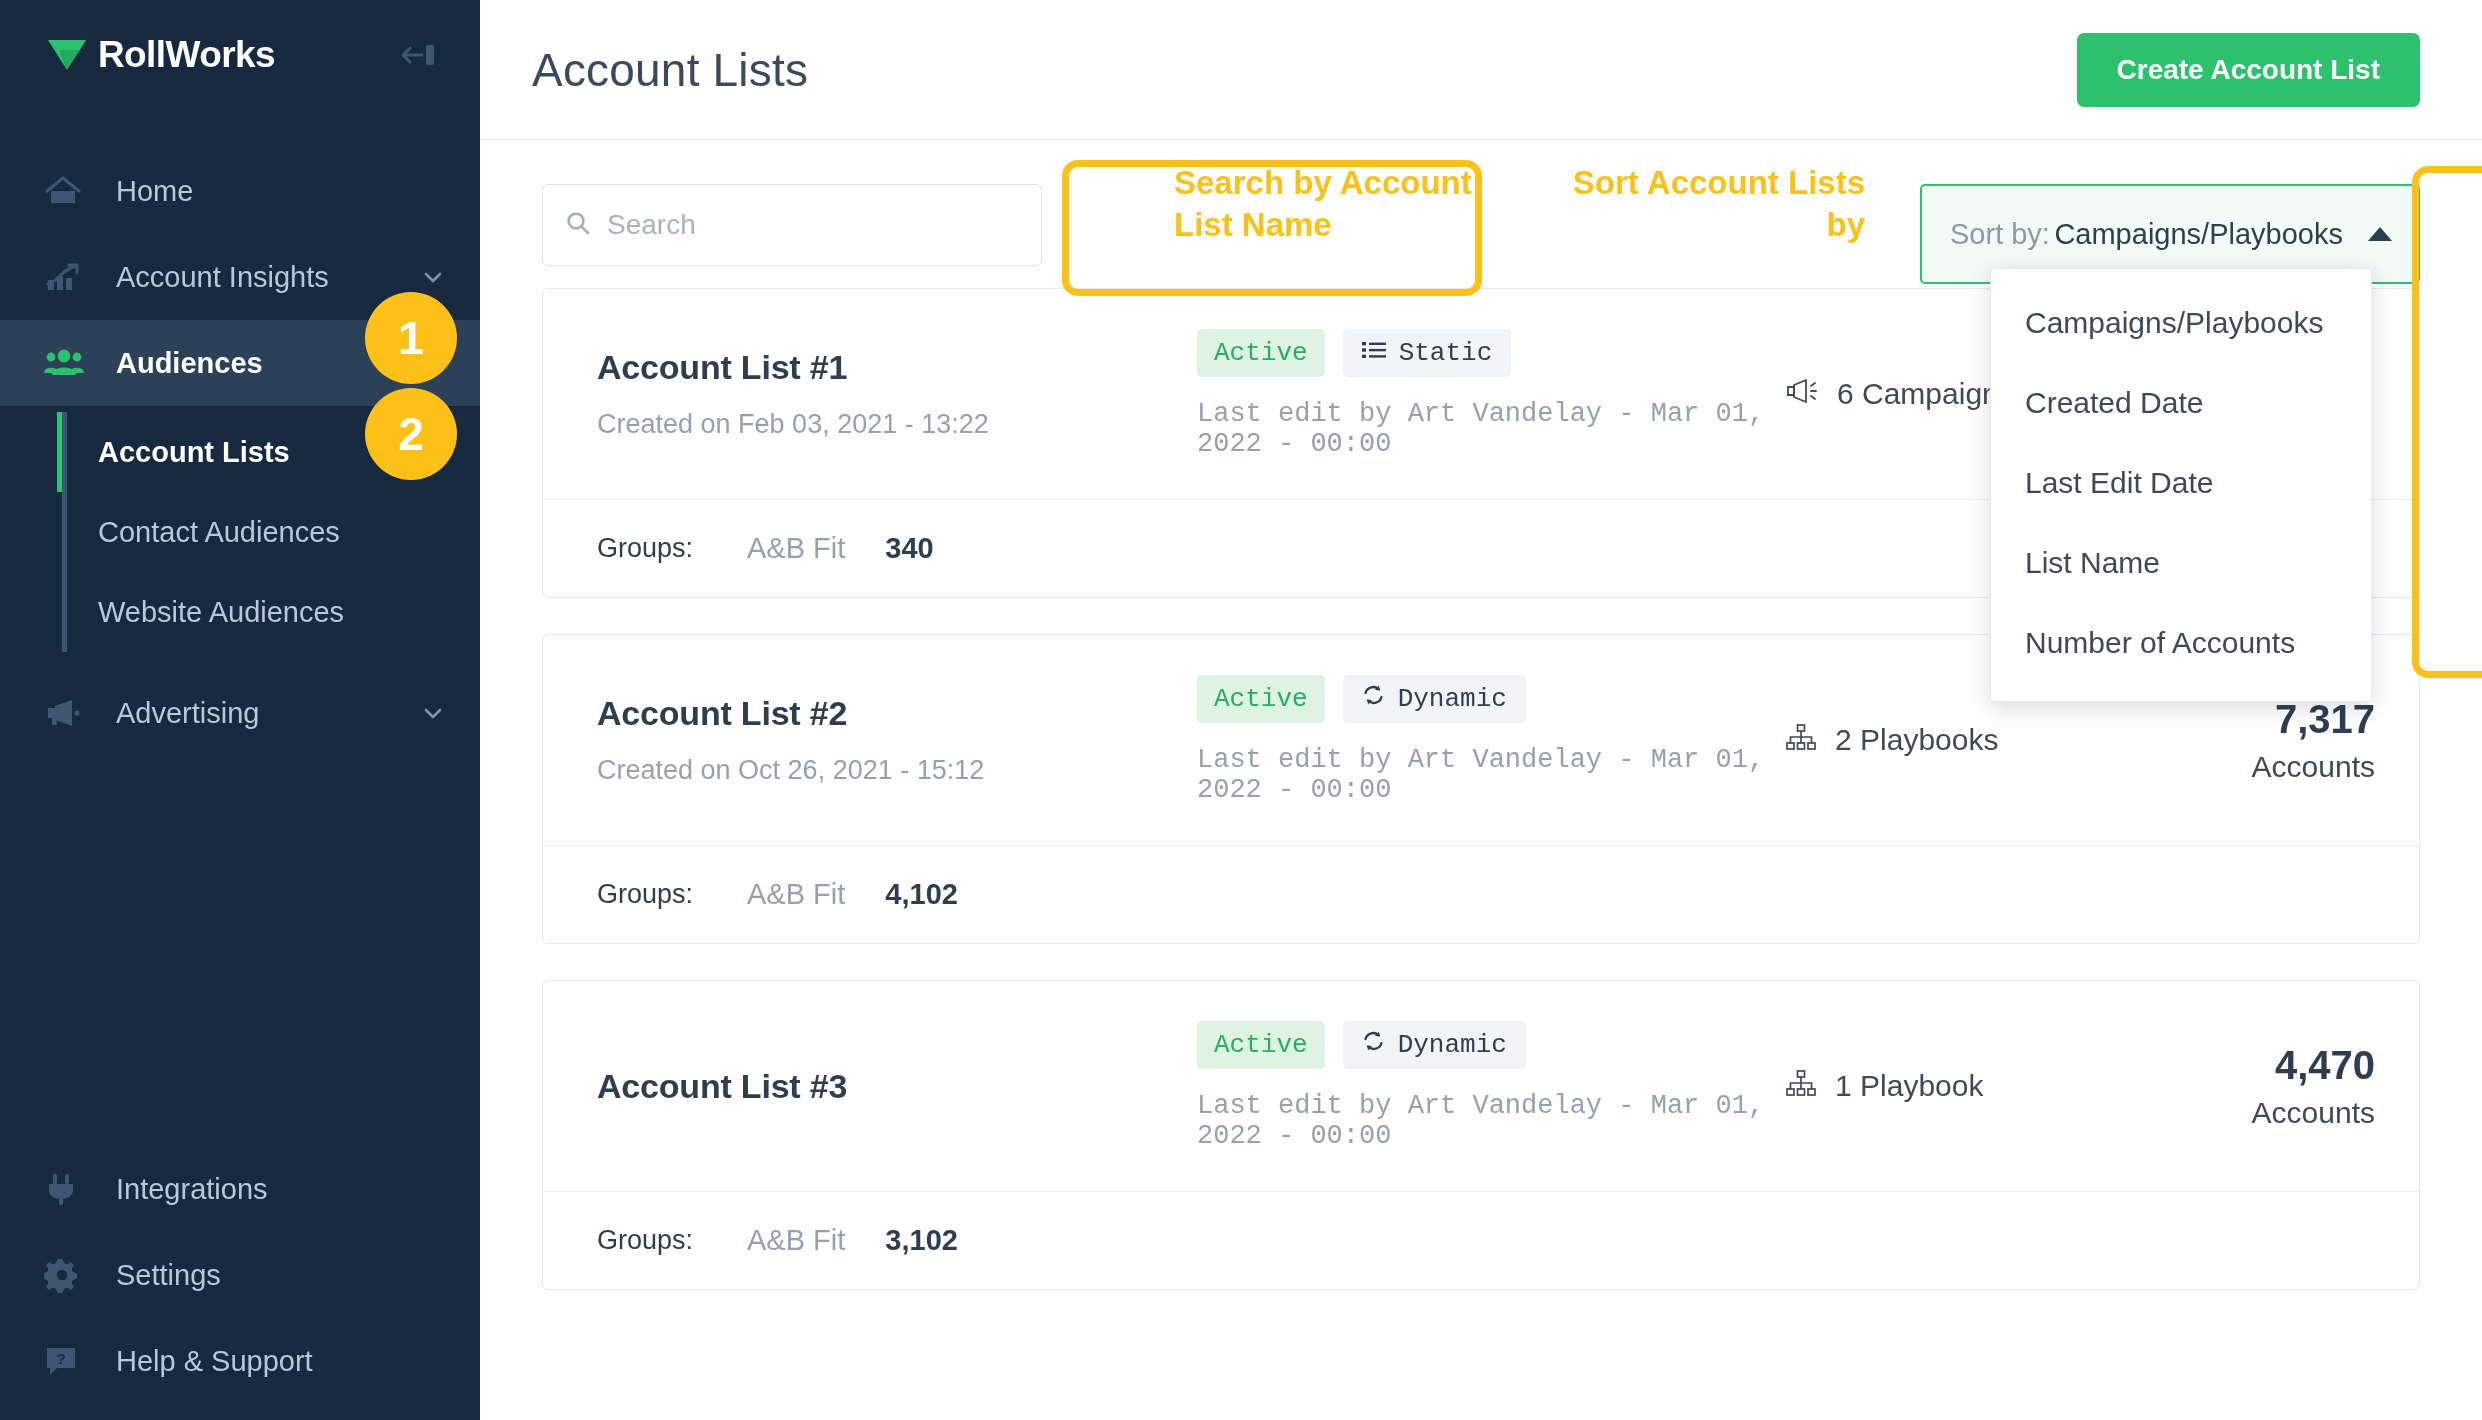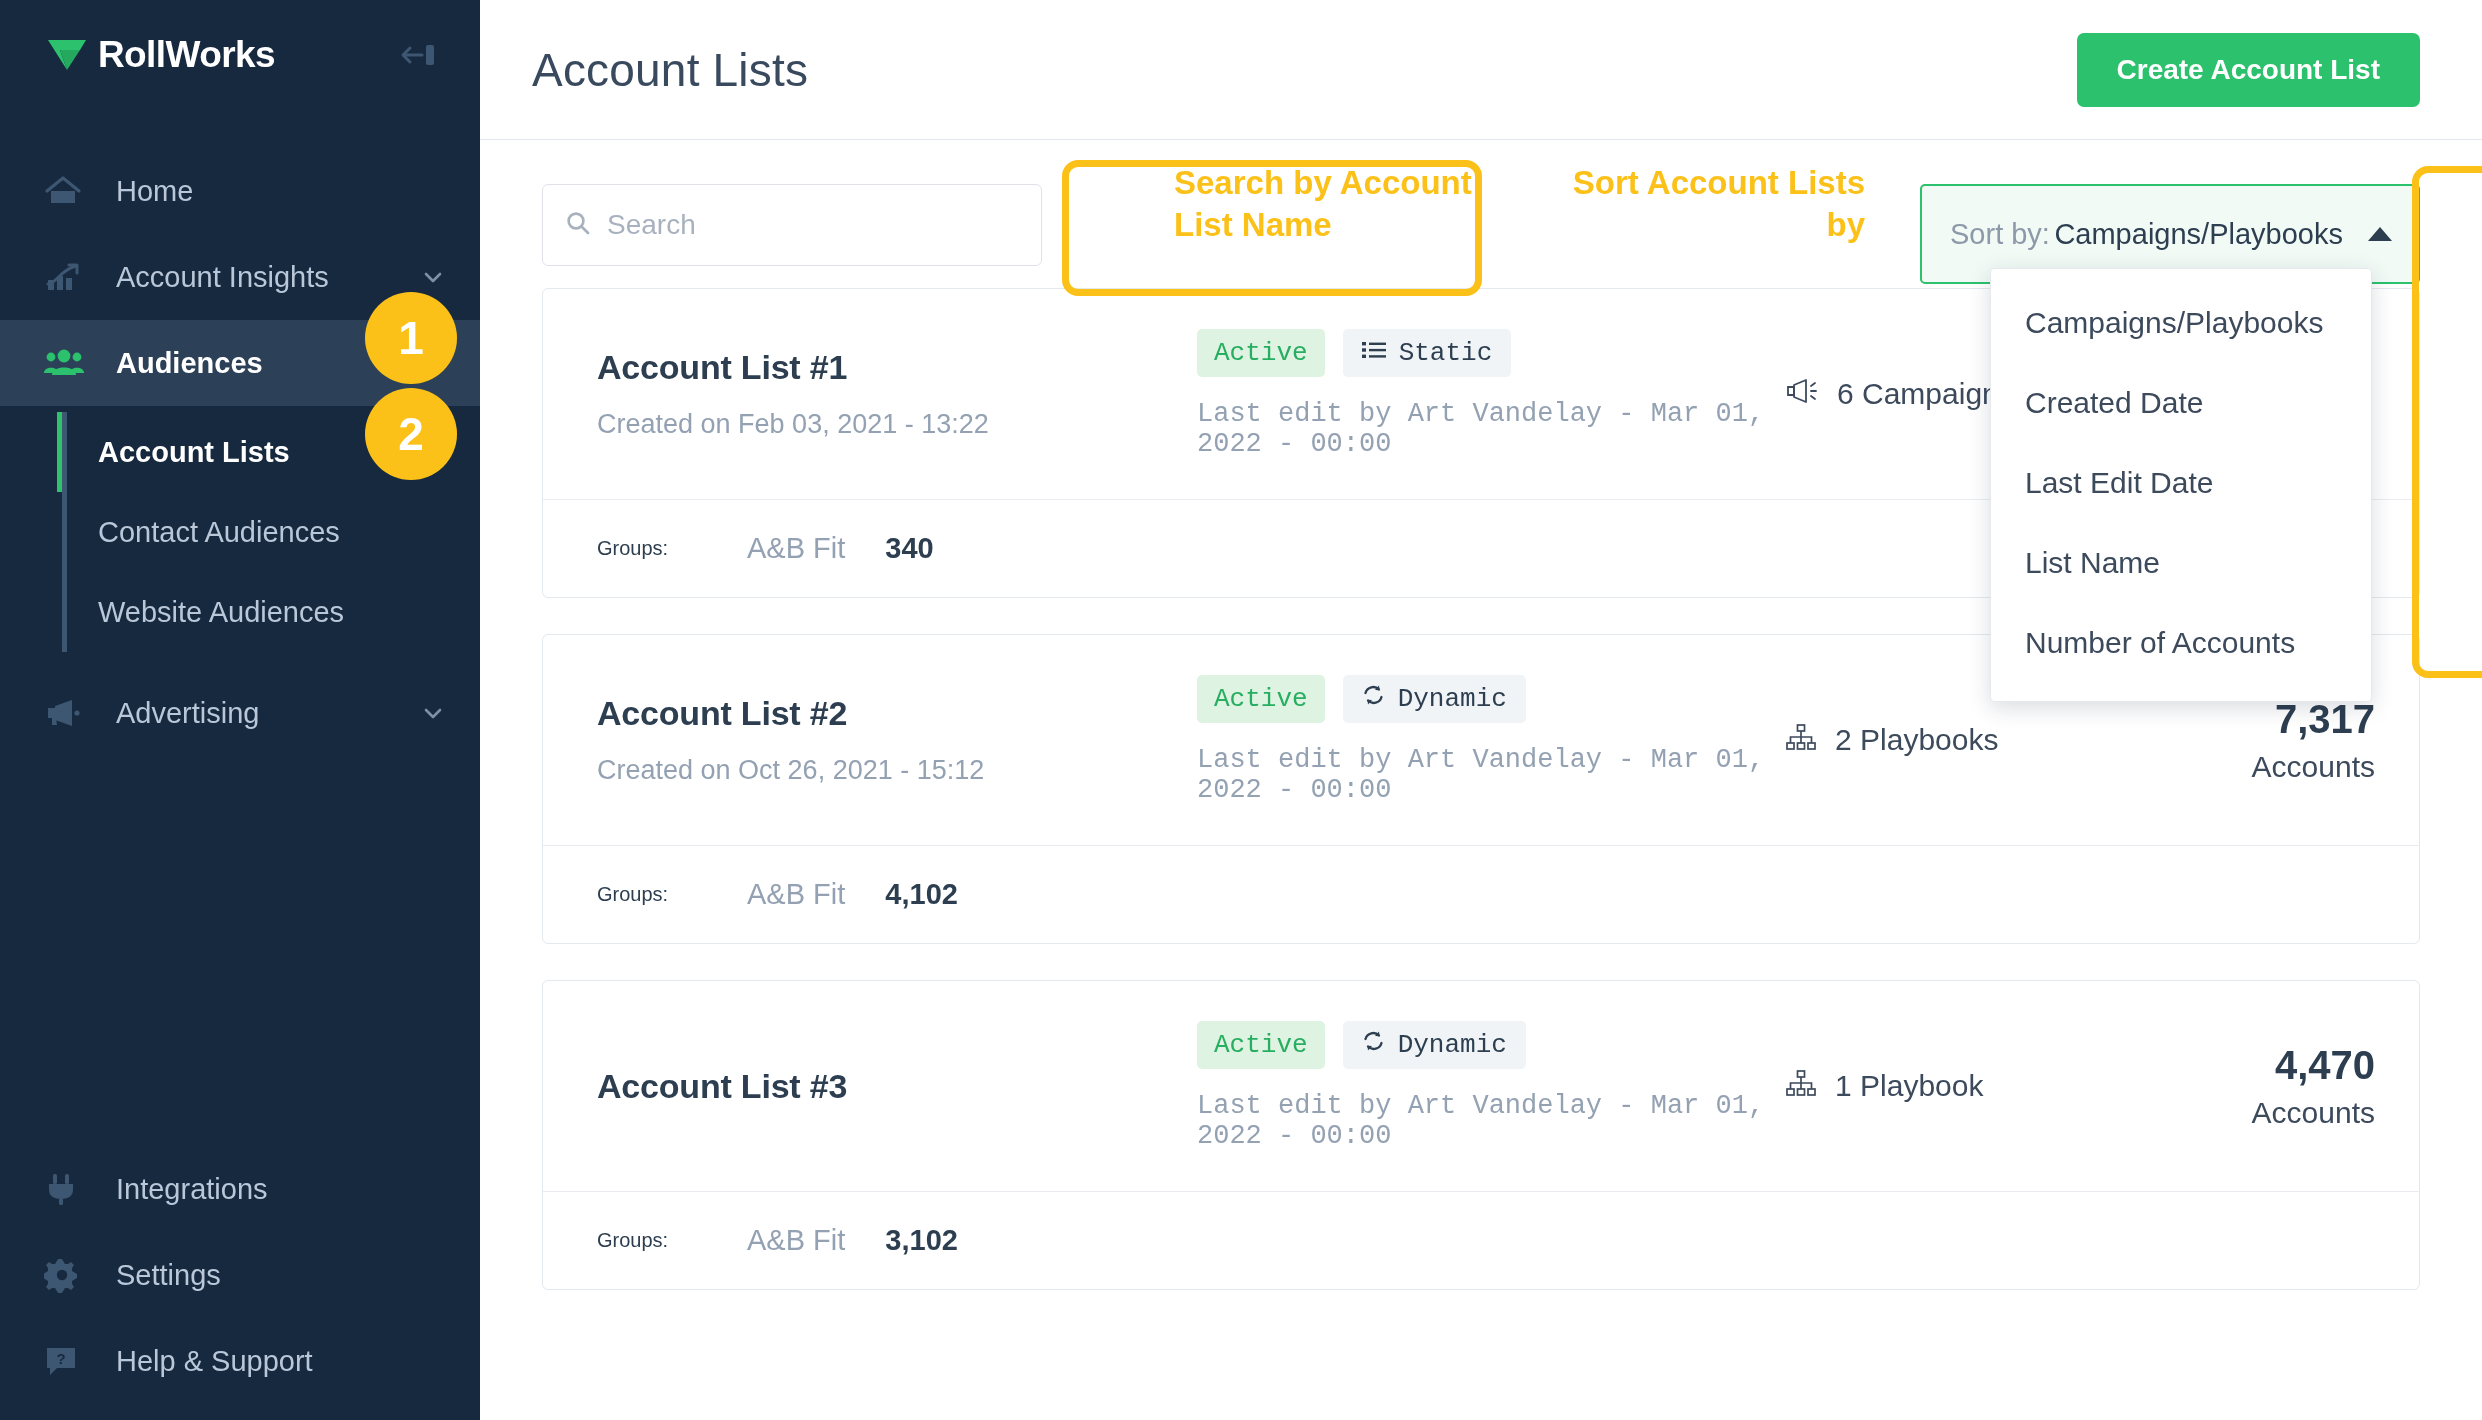--- a/index.html
+++ b/index.html
@@ -153,21 +153,21 @@
   }
   .lastedit { font-size: 27px; color: #93a1b2; margin-top: 22px; }
   .col-camp { width: 330px; display: flex; align-items: center; gap: 18px; font-size: 30px; color: #3c4a5c; }
   .col-accounts { width: 260px; text-align: right; }
   .acct-num { font-size: 40px; font-weight: bold; color: #2c3e50; }
   .acct-lbl { font-size: 30px; color: #3c4a5c; margin-top: 8px; }
   .card-groups {
     border-top: 1px solid #e9edf1; padding: 32px 54px;
     display: flex; align-items: center; gap: 30px;
   }
-  .groups-lbl { font-size: 20px; color: #2c3e50; min-width: 120px; }
+  .groups-lbl { font-size: 27px; color: #2c3e50; min-width: 120px; }
   .group-name { font-size: 29px; color: #93a1b2; }
   .group-val { font-size: 29px; color: #2c3e50; font-weight: bold; margin-left: 10px; }
 
   
   .hl {
     position: absolute; border: 7px solid #fbc119; border-radius: 16px;
     pointer-events: none; z-index: 35;
   }
   #hl-search { left: 582px; top: 160px; width: 420px; height: 136px; }
   #hl-sort { left: 1932px; top: 166px; width: 546px; height: 512px; }

